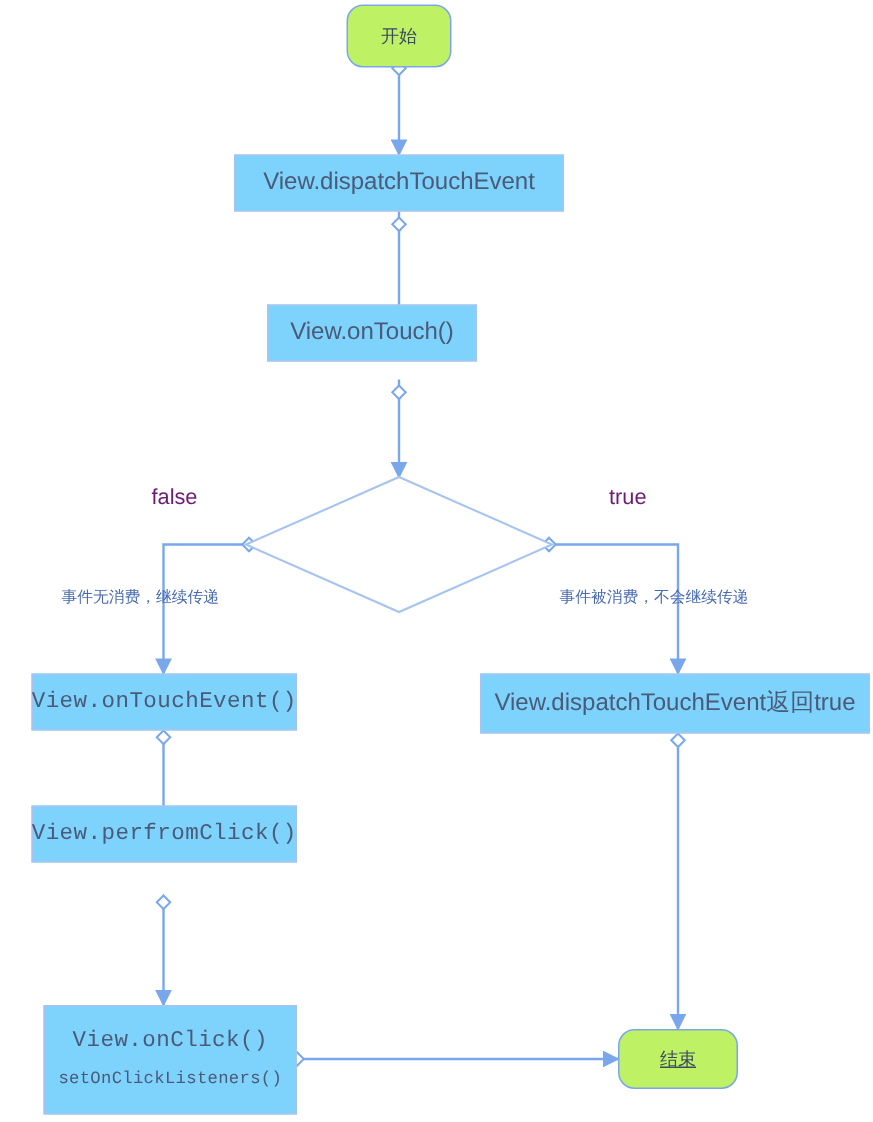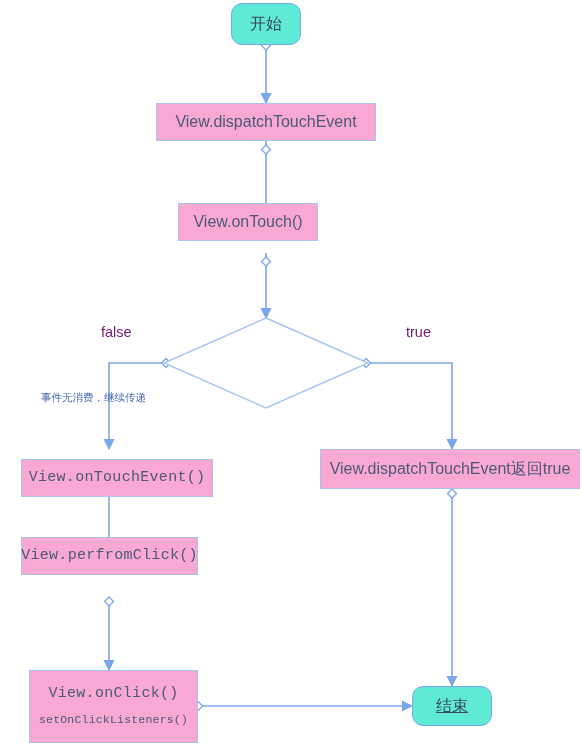--- a/index.html
+++ b/index.html
@@ -10,23 +10,23 @@
     color:#3d4a63;
     position:relative;
     overflow:hidden;
   }
   #canvas{position:absolute;left:0;top:0;width:582px;height:748px;}
   svg.edges{position:absolute;left:0;top:0;width:582px;height:748px;}
 
   .node{position:absolute;box-sizing:border-box;display:flex;
         flex-direction:column;align-items:center;justify-content:center;
         text-align:center;line-height:1.25;}
-  .terminal{background:#5eead4;border:1.4px solid #7aa7ec;border-radius:11px;
-            font-size:16px;color:#3d4a63;text-align:center;}
-  .process{background:#f9a8d4;border:1.4px solid #a7c4f0;font-size:16px;color:#4a5a78;}
+  .terminal{background:#bef264;border:1.4px solid #7aa7ec;border-radius:11px;
+            font-size:12px;color:#3d4a63;text-align:center;}
+  .process{background:#7dd3fc;border:1.4px solid #a7c4f0;font-size:16px;color:#4a5a78;}
   .mono{font-family:"Liberation Mono", monospace;font-size:15px;letter-spacing:.3px;}
   .mono-sub{font-family:"Liberation Mono", monospace;font-size:11.5px;letter-spacing:.2px;margin-top:9px;}
   .decision-label{position:absolute;text-align:center;font-size:12.5px;line-height:1.45;
                   color:#4a5a78;width:210px;}
   .branch{position:absolute;font-size:14.5px;color:#701a75;}
   .edgelabel{position:absolute;font-size:10.5px;color:#4a6bb0;white-space:nowrap;}
 </style>
 </head>
 <body>
 
@@ -84,22 +84,23 @@
 
   <div class="node process" style="left:178px;top:203px;width:140px;height:38px;">
     <span>View.onTouch()</span>
   </div>
 
 
   <div class="branch" style="left:101px;top:324px;">false</div>
   <div class="branch" style="left:406px;top:324px;">true</div>
 
   <div class="edgelabel" style="left:41px;top:391px;">事件无消费，继续传递</div>
+  <div class="edgelabel" style="left:373px;top:391px;">事件被消费，不会继续传递</div>
 
-  <div class="node process mono" style="left:21px;top:459px;width:192px;height:38px;">
+  <div class="node process mono" style="left:21px;top:449px;width:177px;height:38px;">
     <span>View.onTouchEvent()</span>
   </div>
 
   <div class="node process" style="left:320px;top:449px;width:260px;height:40px;">
     <span>View.dispatchTouchEvent返回true</span>
   </div>
 
   <div class="node process mono" style="left:21px;top:537px;width:177px;height:38px;">
     <span>View.perfromClick()</span>
   </div>

